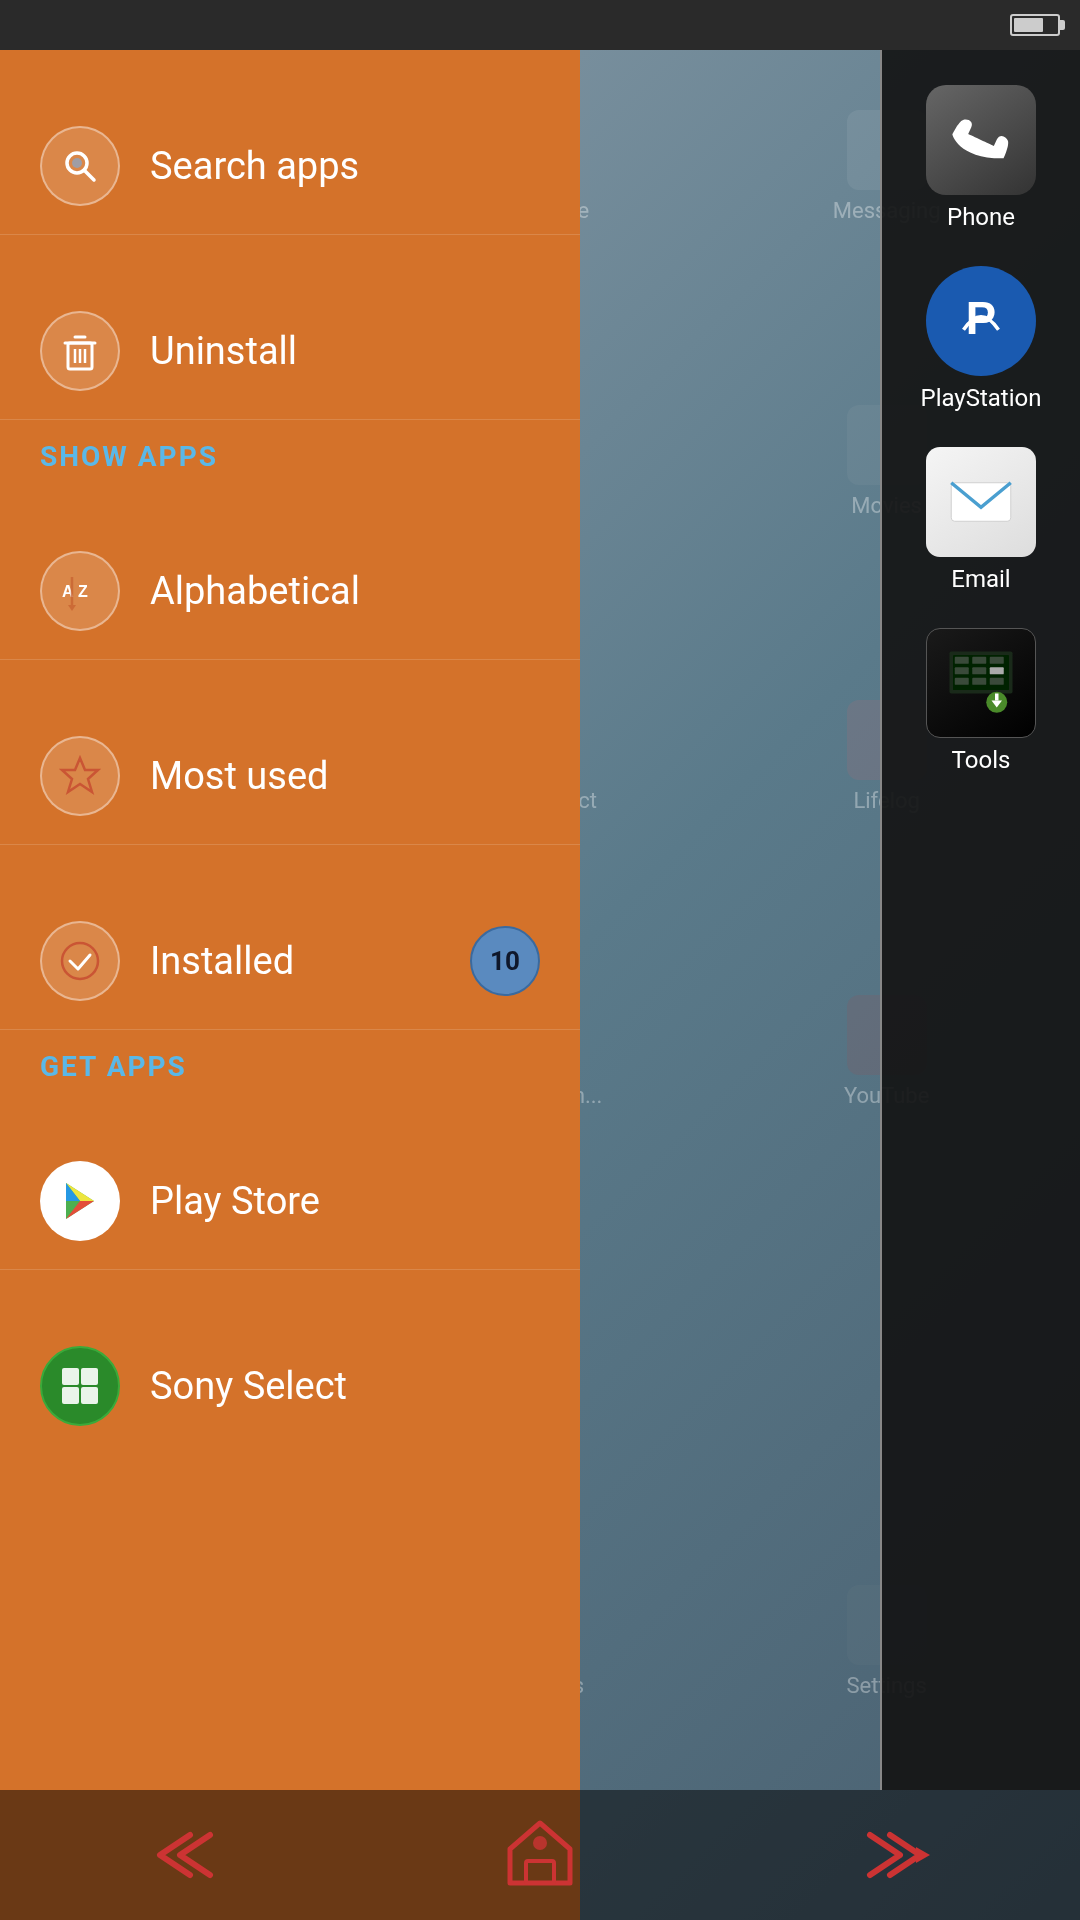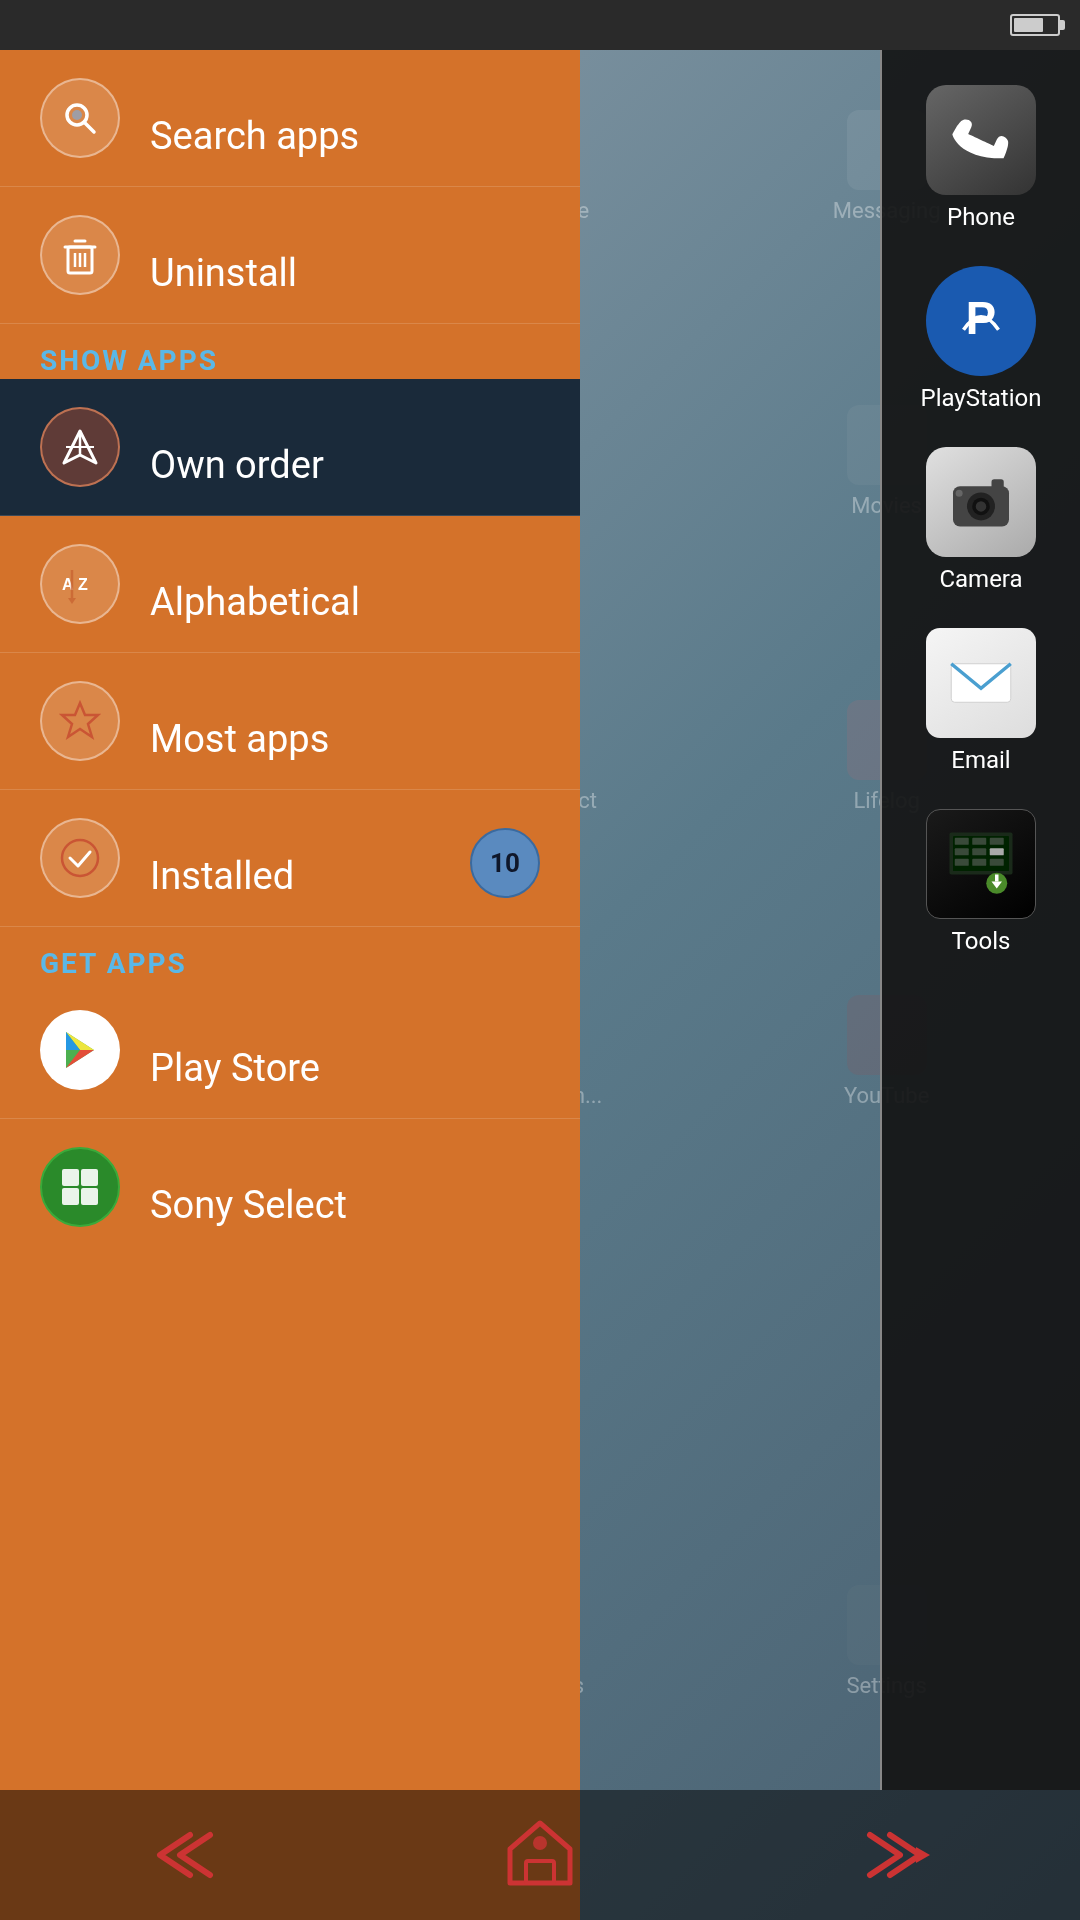--- a/index.html
+++ b/index.html
@@ -94,25 +94,26 @@
       width: 580px;
       bottom: 0;
       background: #d4722a;
       z-index: 50;
       display: flex;
       flex-direction: column;
     }
 
     .menu-item {
       display: flex;
-      align-items: flex-end;
+      align-items: center;
       padding: 28px 40px;
       border-bottom: 1px solid rgba(255,255,255,0.15);
       cursor: pointer;
       position: relative;
+      margin-top: 48px;
     }
     .menu-item.active {
       background: #1a2a3a;
     }
     .menu-item-icon {
       width: 80px;
       height: 80px;
       border-radius: 50%;
       background: rgba(255,255,255,0.15);
       border: 2px solid rgba(255,255,255,0.4);
@@ -323,50 +324,40 @@
         <line x1="17" y1="20" x2="17" y2="34" stroke="white" stroke-width="2.5"></line>
         <line x1="22" y1="20" x2="22" y2="34" stroke="white" stroke-width="2.5"></line>
         <line x1="27" y1="20" x2="27" y2="34" stroke="white" stroke-width="2.5"></line>
       </svg>
     </div>
     <span class="menu-item-label">Uninstall</span>
   </div>
 
   <div class="section-header">SHOW APPS</div>
 
-  <div class="menu-item active">
-    <div class="menu-item-icon" style="background:rgba(255,100,50,0.3);border-color:rgba(255,150,100,0.6)">
-      <svg viewBox="0 0 44 44" width="44" height="44">
-        <path d="M22 6 L38 38 L22 30 L6 38 Z" fill="none" stroke="white" stroke-width="3" stroke-linejoin="round"></path>
-        <line x1="22" y1="6" x2="22" y2="30" stroke="white" stroke-width="2.5"></line>
-        <line x1="8" y1="22" x2="36" y2="22" stroke="white" stroke-width="2"></line>
-      </svg>
-    </div>
-    <span class="menu-item-label">Own order</span>
-  </div>
 
   <div class="menu-item">
     <div class="menu-item-icon">
       <svg viewBox="0 0 44 44" width="44" height="44">
         <text x="4" y="28" font-size="16" fill="white" font-family="Arial" font-weight="bold">A</text>
         <text x="20" y="28" font-size="16" fill="white" font-family="Arial" font-weight="bold">Z</text>
         <line x1="14" y1="8" x2="14" y2="36" stroke="rgba(200,100,50,0.8)" stroke-width="2.5"></line>
         <polygon points="10,36 14,42 18,36" fill="rgba(200,100,50,0.8)"></polygon>
       </svg>
     </div>
     <span class="menu-item-label">Alphabetical</span>
   </div>
 
   <div class="menu-item">
     <div class="menu-item-icon">
       <svg viewBox="0 0 44 44" width="44" height="44">
         <polygon points="22,4 27,16 40,16 30,25 34,38 22,30 10,38 14,25 4,16 17,16" fill="none" stroke="rgba(200,80,50,0.9)" stroke-width="2.5"></polygon>
       </svg>
     </div>
-    <span class="menu-item-label">Most apps</span>
+    <span class="menu-item-label">Most used</span>
   </div>
 
   <div class="menu-item">
     <div class="menu-item-icon">
       <svg viewBox="0 0 44 44" width="44" height="44">
         <circle cx="22" cy="22" r="18" fill="none" stroke="rgba(200,80,50,0.9)" stroke-width="2.5"></circle>
         <polyline points="12,22 20,30 32,16" fill="none" stroke="white" stroke-width="3" stroke-linecap="round" stroke-linejoin="round"></polyline>
       </svg>
     </div>
     <span class="menu-item-label">Installed</span>
@@ -418,33 +409,20 @@
     <div class="dock-item-icon" style="width:110px;height:110px;background:#1a5ab0;border-radius:50%;display:flex;align-items:center;justify-content:center">
       <svg viewBox="0 0 80 80" width="70" height="70">
 
         <text x="40" y="55" font-size="52" font-family="Arial" font-weight="bold" fill="white" text-anchor="middle">P</text>
         <path d="M20 50 Q40 20 60 50" fill="none" stroke="white" stroke-width="4"></path>
       </svg>
     </div>
     <span class="dock-item-label">PlayStation</span>
   </div>
 
-  <div class="dock-item">
-    <div class="dock-item-icon" style="width:110px;height:110px;background:linear-gradient(145deg,#e0e0e0,#aaa);border-radius:20px;display:flex;align-items:center;justify-content:center">
-      <svg viewBox="0 0 80 80" width="70" height="70">
-        <rect x="8" y="22" width="64" height="46" rx="8" fill="#444"></rect>
-        <circle cx="40" cy="45" r="16" fill="#222"></circle>
-        <circle cx="40" cy="45" r="10" fill="#111"></circle>
-        <circle cx="40" cy="45" r="6" fill="#333"></circle>
-        <rect x="52" y="14" width="14" height="12" rx="3" fill="#444"></rect>
-        <circle cx="15" cy="30" r="4" fill="#666"></circle>
-      </svg>
-    </div>
-    <span class="dock-item-label">Camera</span>
-  </div>
 
   <div class="dock-item">
     <div class="dock-item-icon" style="width:110px;height:110px;background:linear-gradient(145deg,#f5f5f5,#ddd);border-radius:14px;display:flex;align-items:center;justify-content:center">
       <svg viewBox="0 0 80 80" width="70" height="70">
         <rect x="6" y="18" width="68" height="44" rx="4" fill="white" stroke="#ccc" stroke-width="1"></rect>
         <polyline points="6,18 40,46 74,18" fill="none" stroke="#4a9fd0" stroke-width="4"></polyline>
       </svg>
     </div>
     <span class="dock-item-label">Email</span>
   </div>

